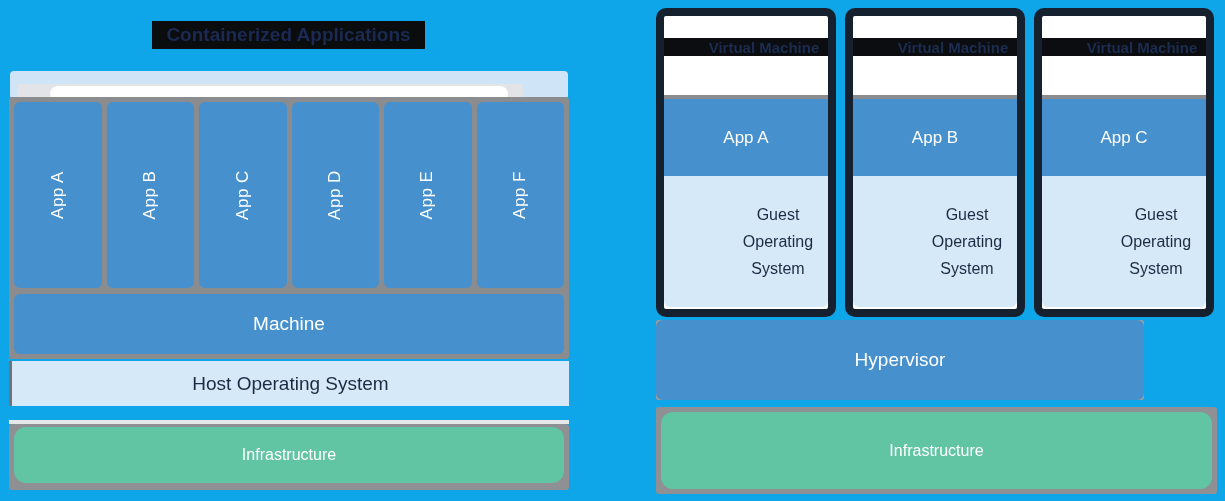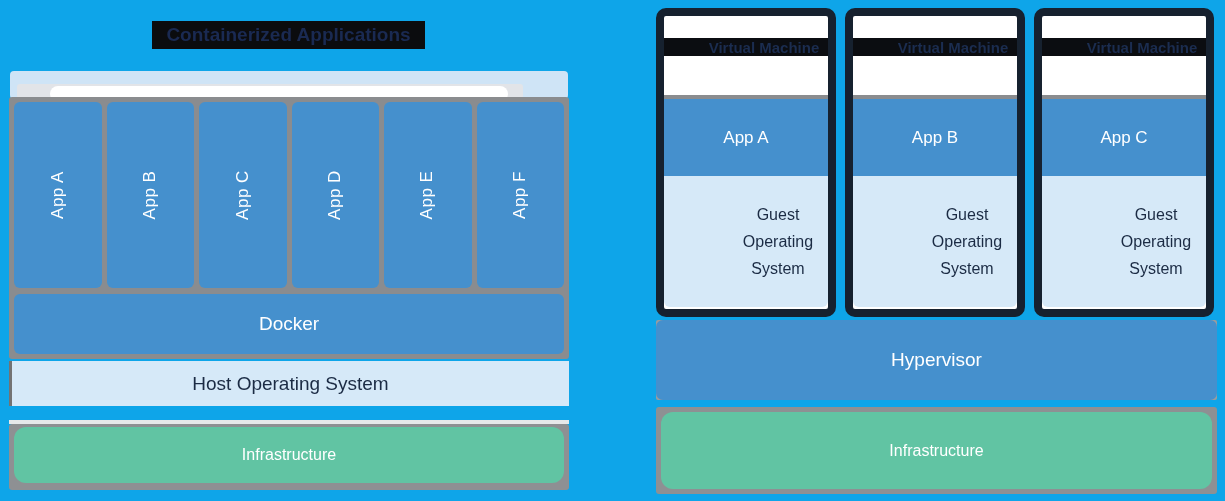--- a/index.html
+++ b/index.html
@@ -157,21 +157,21 @@
     display: inline-block;
     max-width: 100px;
     color: #1b2b44;
     font-size: 16px;
     line-height: 27px;
   }
 
   .hypervisor-wrap {
     position: absolute;
     left: 656px; top: 320px;
-    width: 561px; height: 80px;
+    width: 488px; height: 80px;
     background: #9a9c9e;
     border-radius: 2px;
   }
   .hypervisor {
     width: 100%; height: 100%;
     background: #4590cd;
     border-radius: 7px;
     display: flex; align-items: center; justify-content: center;
     color: #ffffff;
     font-size: 19px;
@@ -213,21 +213,21 @@
         <div class="app-col">
           <span class="vtext">App D</span>
         </div>
         <div class="app-col">
           <span class="vtext">App E</span>
         </div>
         <div class="app-col">
           <span class="vtext">App F</span>
         </div>
       </div>
-      <div class="docker-bar">Docker</div>
+      <div class="docker-bar">Machine</div>
     </div>
 
     <div class="host-os">Host Operating System</div>
     <div class="gap-line"></div>
     <div class="infra-wrap-left">
       <div class="infra-inner">Infrastructure</div>
     </div>
   </section>
 
   <section>

